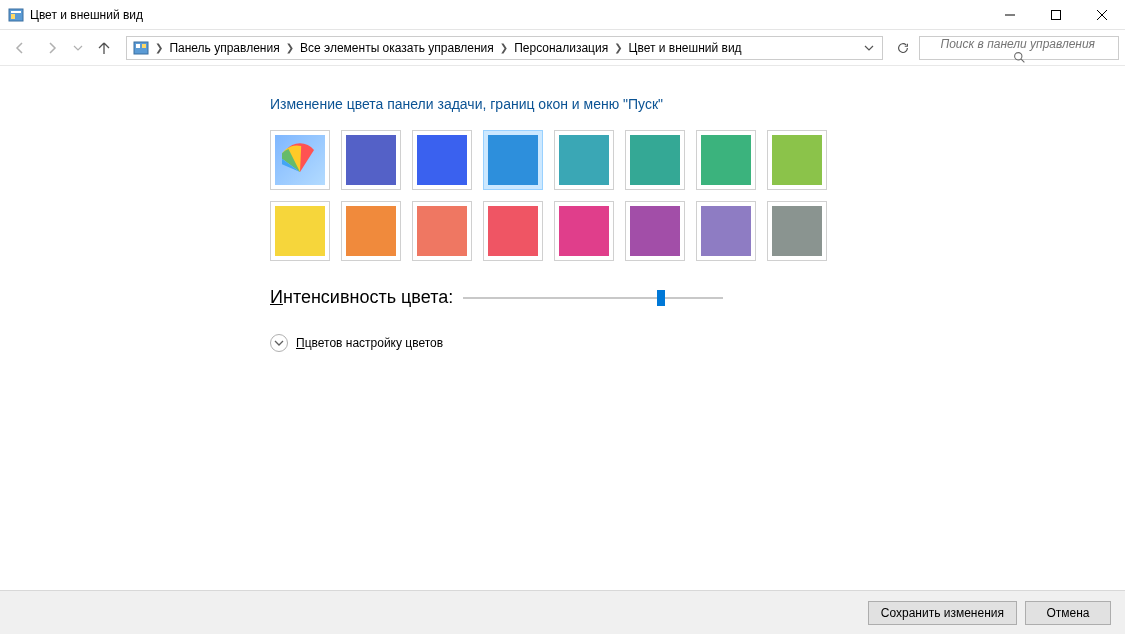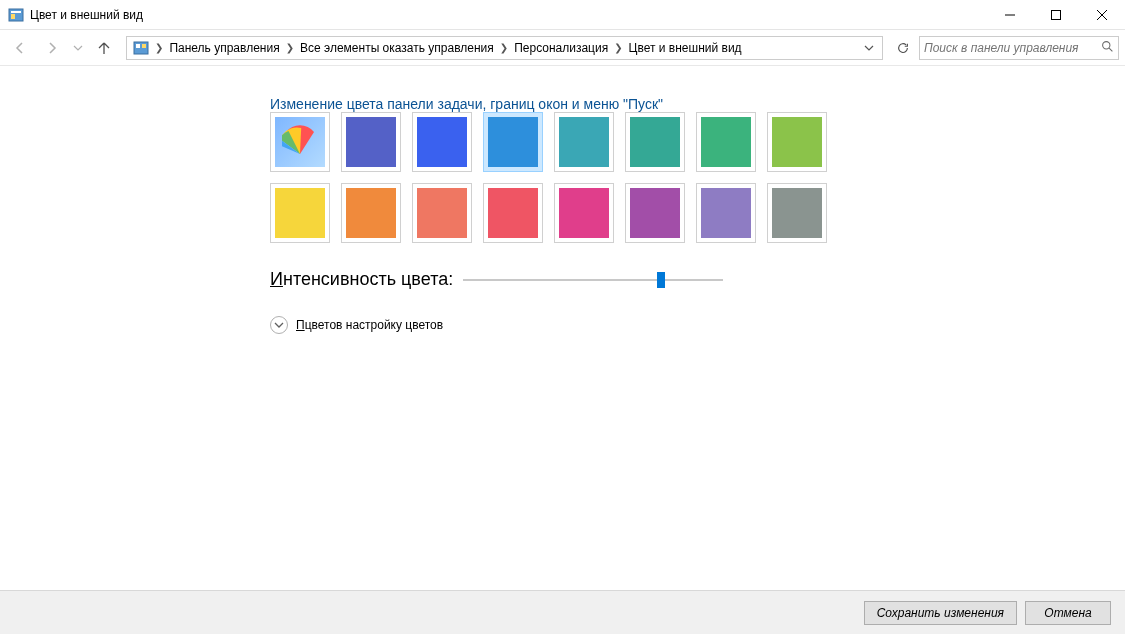--- a/index.html
+++ b/index.html
@@ -17,48 +17,48 @@
   .navrow { height: 36px; display: flex; align-items: center; padding: 0 6px; gap: 4px; border-bottom: 1px solid #e8e8e8; }
   .nav-arrow { width: 28px; height: 28px; display:flex; align-items:center; justify-content:center; color:#b0b0b0; border-radius:2px; }
   .nav-arrow.enabled { color:#505050; }
   .addrbar { flex: 1; height: 24px; border: 1px solid #cccccc; display: flex; align-items: center; padding: 0 2px; margin: 0 4px; background:#fff; }
   .addr-icon { width:16px; height:16px; margin: 0 4px; }
   .crumb { padding: 0 4px; font-size: 12px; color:#000; white-space:nowrap; }
   .crumb-sep { color:#555; font-size:10px; padding:0 2px; }
   .addr-tail { margin-left:auto; display:flex; align-items:center; }
   .addr-tail .btn { width:22px; height:22px; display:flex; align-items:center; justify-content:center; }
   .refresh { width:24px; height:24px; display:flex; align-items:center; justify-content:center; color:#505050; }
-  .searchbox { width: 200px; height:24px; border:1px solid #cccccc; display:flex; align-items:center; padding:0 4px; }
+  .searchbox { width: 200px; height:24px; border:1px solid #cccccc; display:flex; align-items:center; padding:0 4px;flex-direction:column; }
   .searchbox input { border:none; outline:none; flex:1; font-size:12px; color:#6a6a6a; font-style:italic; }
   .searchbox .sicon { color:#6a6a6a; }
 
   
   .content { flex:1; padding: 30px 0 0 270px; position:relative; }
-  .heading { color:#0b5394; font-size:14px; margin-bottom: 0; }
+  .heading { color:#0b5394; font-size:14px; margin-bottom: 18px; }
   .swatches { display:flex; flex-wrap:wrap; width: 580px; gap: 11px; margin-bottom: 26px; }
   .swatch-wrap { width: 60px; height: 60px; border:1px solid #d0d0d0; display:flex; align-items:center; justify-content:center; padding:4px; }
   .swatch-wrap.selected { background:#cce8ff; border-color:#99d1ff; }
   .swatch { width:50px; height:50px; }
   .swatch.auto { background: linear-gradient(135deg,#7fb7ff 0%, #b3dbff 100%); display:flex; align-items:center; justify-content:center; }
 
   .intensity-row { display:flex; align-items:center; gap: 10px; margin-bottom: 26px; }
   .intensity-label { font-size:18px; }
   .intensity-label .u { text-decoration: underline; }
   .slider { width: 260px; height: 20px; position:relative; }
   .slider-track { position:absolute; top:9px; left:0; right:0; height:2px; background:#c8c8c8; }
   .slider-thumb { position:absolute; top:2px; width:8px; height:16px; background:#0078d7; }
 
   .expand-row { display:flex; align-items:center; gap:8px; }
   .expand-btn { width:18px; height:18px; border:1px solid #b0b0b0; border-radius:50%; display:flex; align-items:center; justify-content:center; color:#606060; }
   .expand-label { font-size:12px; }
   .expand-label .u { text-decoration: underline; }
 
   
   .footer { height: 44px; background:#f0f0f0; border-top:1px solid #d8d8d8; display:flex; align-items:center; justify-content:flex-end; padding: 0 14px; gap:8px; }
-  .btn-footer { min-width: 86px; height:24px; border:1px solid #adadad; background:#e1e1e1; font-size:12px; display:flex; align-items:center; justify-content:center; padding:0 12px;font-style:italic; }
+  .btn-footer { min-width: 86px; height:24px; border:1px solid #adadad; background:#e1e1e1; font-size:12px; display:flex; align-items:center; justify-content:center; padding:0 12px; }
 </style>
 </head>
 <body>
 
 <div class="titlebar">
   <span class="app-icon">
     <svg viewBox="0 0 16 16" width="16" height="16">
         <rect x="1" y="2" width="14" height="12" fill="#5b9bd5" stroke="#3a6fa0"></rect>
         <rect x="3" y="4" width="10" height="2" fill="#fff"></rect>
         <rect x="3" y="7" width="4" height="5" fill="#ffd966"></rect>

